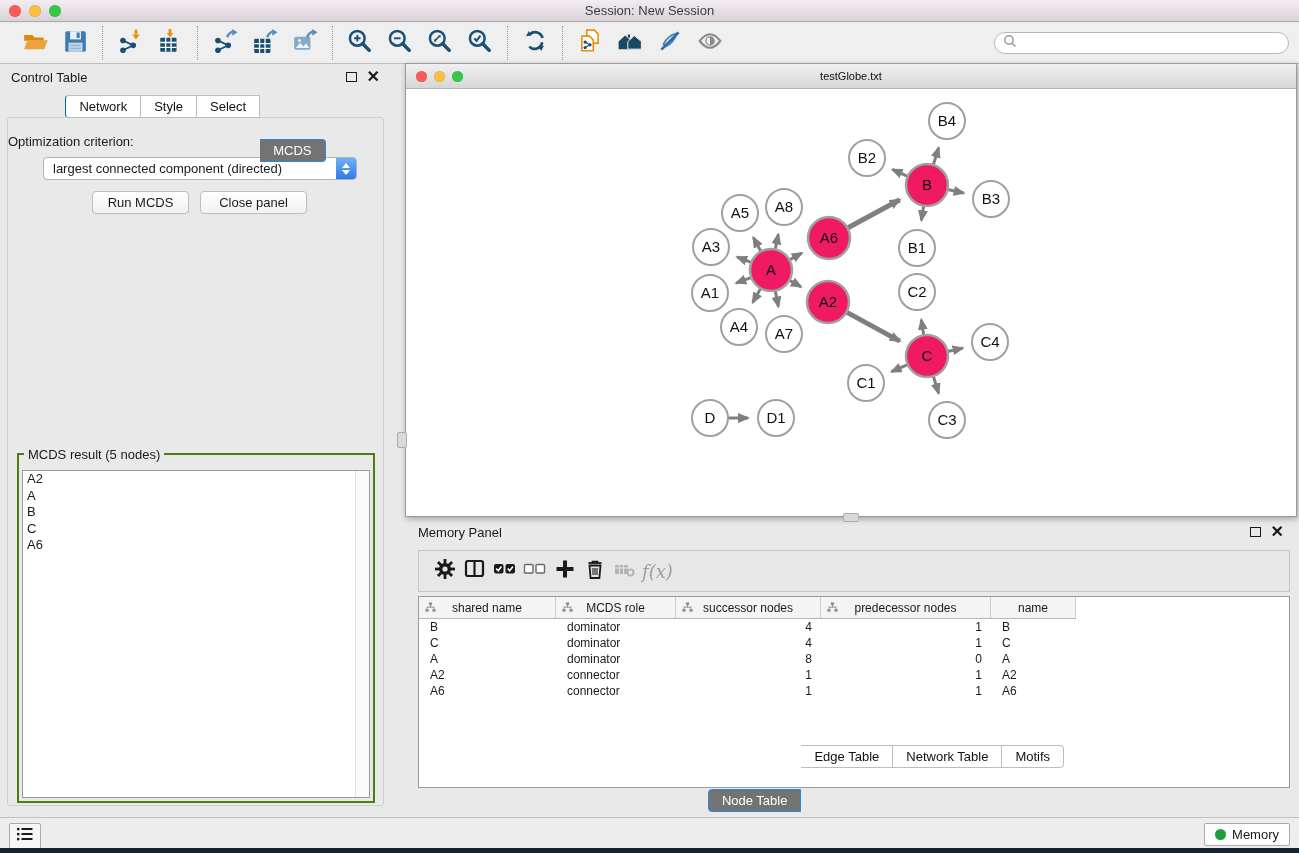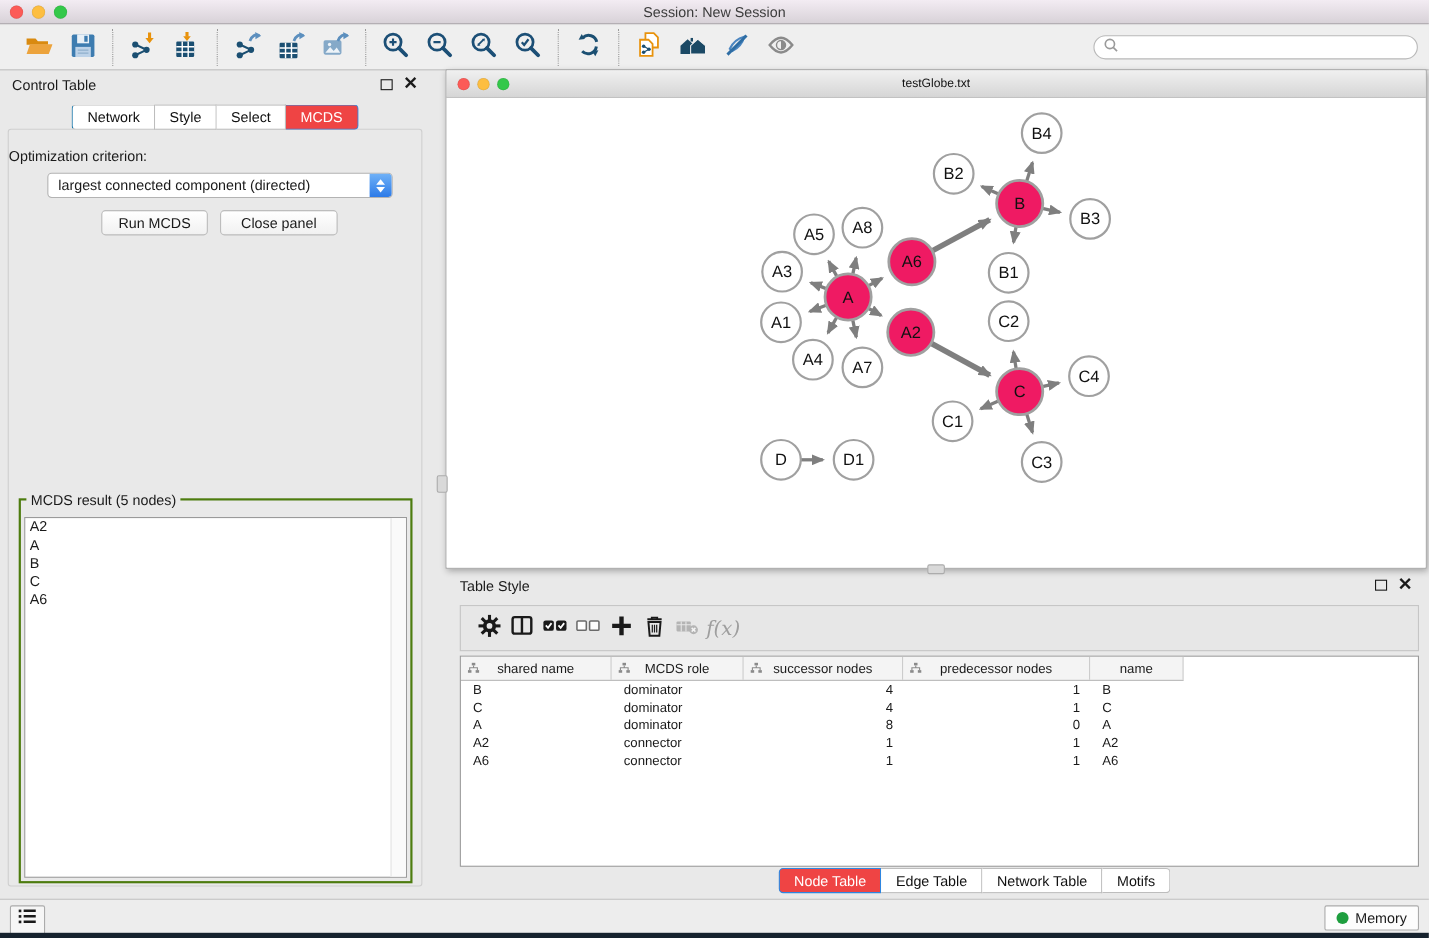--- a/index.html
+++ b/index.html
@@ -23,21 +23,21 @@
   .win-btns { margin-left:auto; display:flex; gap:10px; align-items:center; }
   .float-btn { width:9px; height:8px; border:1.5px solid #1A1A1A; background:transparent; }
   .close-btn { font-size:16px; font-weight:bold; line-height:10px; color:#1A1A1A; }
 
   .control-panel { position:absolute; left:0; top:64px; width:391px; height:746px; }
   .cp-tabs { position:absolute; left:0; right:0; top:31px; display:flex; justify-content:center; z-index:3; }
   .tab { height:21px; line-height:21px; padding:0 13px; background:#FFF; border:1px solid #BDBDBD;
          border-left:none; font-size:13px; color:#111; }
   .tab:first-child { border-left:1px solid #0369a1; border-radius:4px 0 0 4px; }
   .tab:last-child { border-radius:0 4px 4px 0; }
-  .tab.active { background:#ef4444; border-color:#2E86E0; color:#fff; }
+  .tab.active { background:#737373; border-color:#2E86E0; color:#fff;margin-top:44px; }
   .cp-content { position:absolute; left:7px; right:7px; top:53px; bottom:4px; background:#E9E9E9;
                 border:1px solid #CFCFCF; border-radius:3px; }
   .opt-label { position:absolute; top:16px; left:0; right:0; font-size:13px; }
   .dropdown { position:absolute; left:35px; top:39px; width:314px; height:23px; background:#fff;
               border:1px solid #B3B3B3; border-radius:4px; box-sizing:border-box; font-size:13px; }
   .dd-value { line-height:22px; padding-left:9px; }
   .dd-stepper { position:absolute; right:0; top:0; bottom:0; width:20px;
                 background:linear-gradient(#6FB1F7,#2D7BE8); border-radius:0 3px 3px 0;
                 display:flex; flex-direction:column; align-items:center; justify-content:center; gap:2px; }
   .tri-up { width:0; height:0; border-left:4px solid transparent; border-right:4px solid transparent; border-bottom:5px solid #fff; }
@@ -427,21 +427,21 @@
           <text x="370" y="334" text-anchor="middle" font-size="15" fill="#111111" font-family="&quot;Liberation Sans&quot;,sans-serif">D1</text>
         </g>
       </svg></div>
 </div>
 
 <div class="v-grip"></div>
 <div class="h-grip"></div>
 
 <div class="table-panel">
   <div class="panel-header" style="height:22px; padding-left:13px;">
-    <span>Table Style</span>
+    <span>Memory Panel</span>
     <span class="win-btns" style="padding-right:4px;">
       <span class="float-btn"></span>
       <span class="close-btn">✕</span>
     </span>
   </div>
   <div class="tp-toolbar">
       <div class="tp-btn">
         <span><svg width="24" height="24" viewBox="0 0 24 24">
             <g fill="#1A1A1A">
               <rect x="10.6" y="2" width="2.8" height="5" transform="rotate(0 12 12)"></rect>

